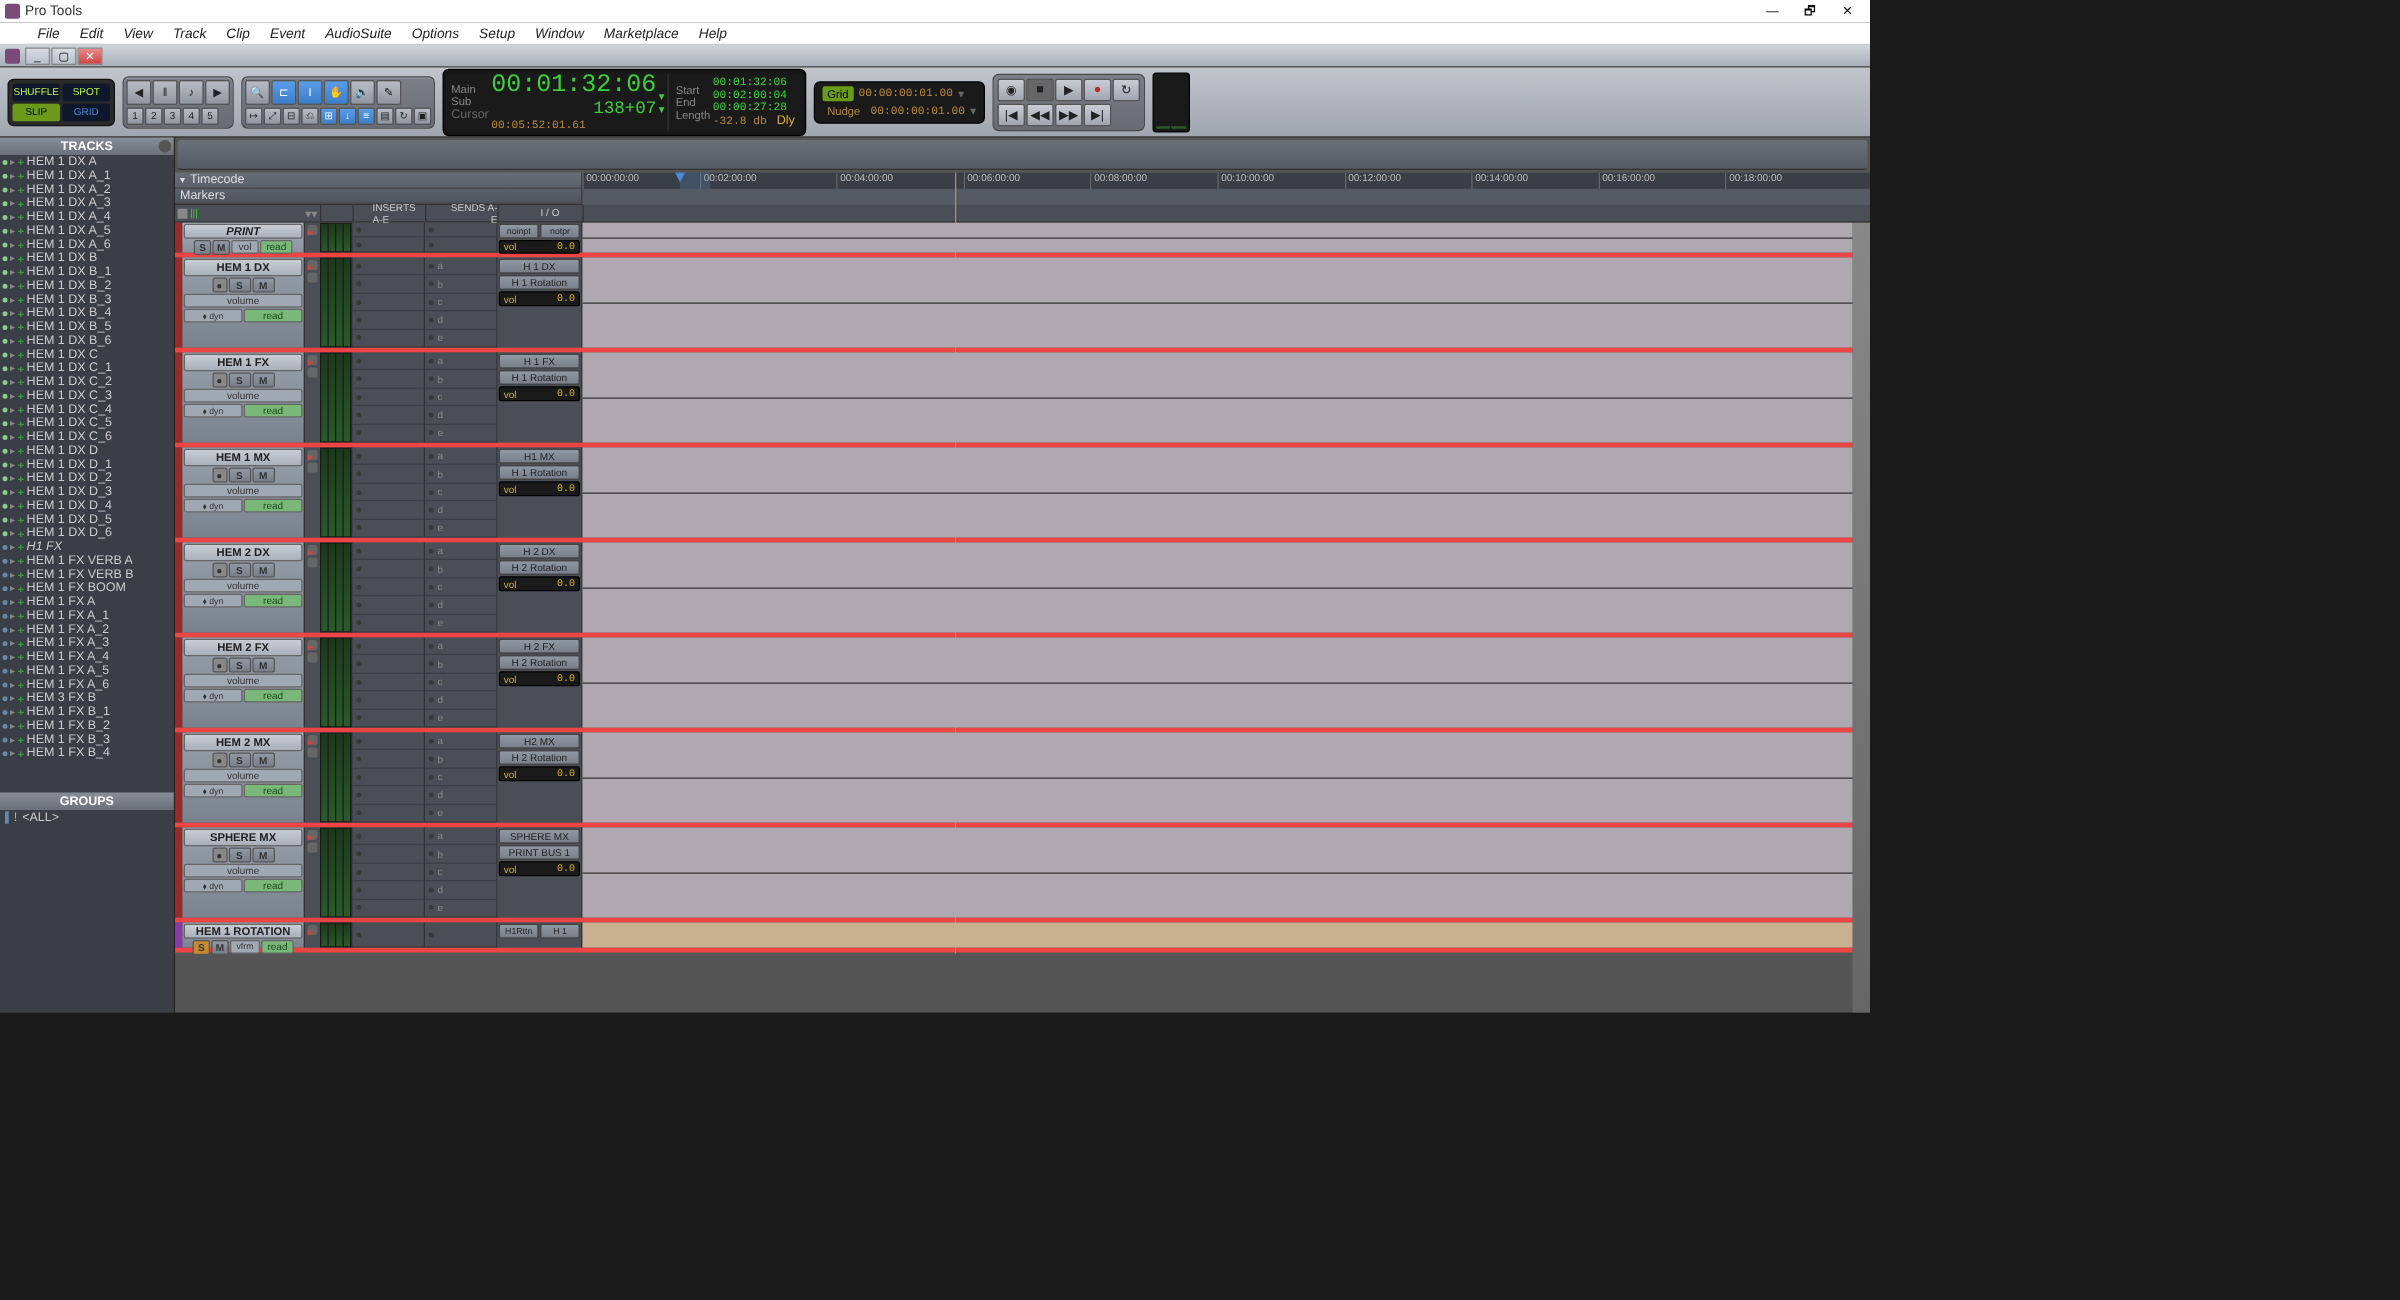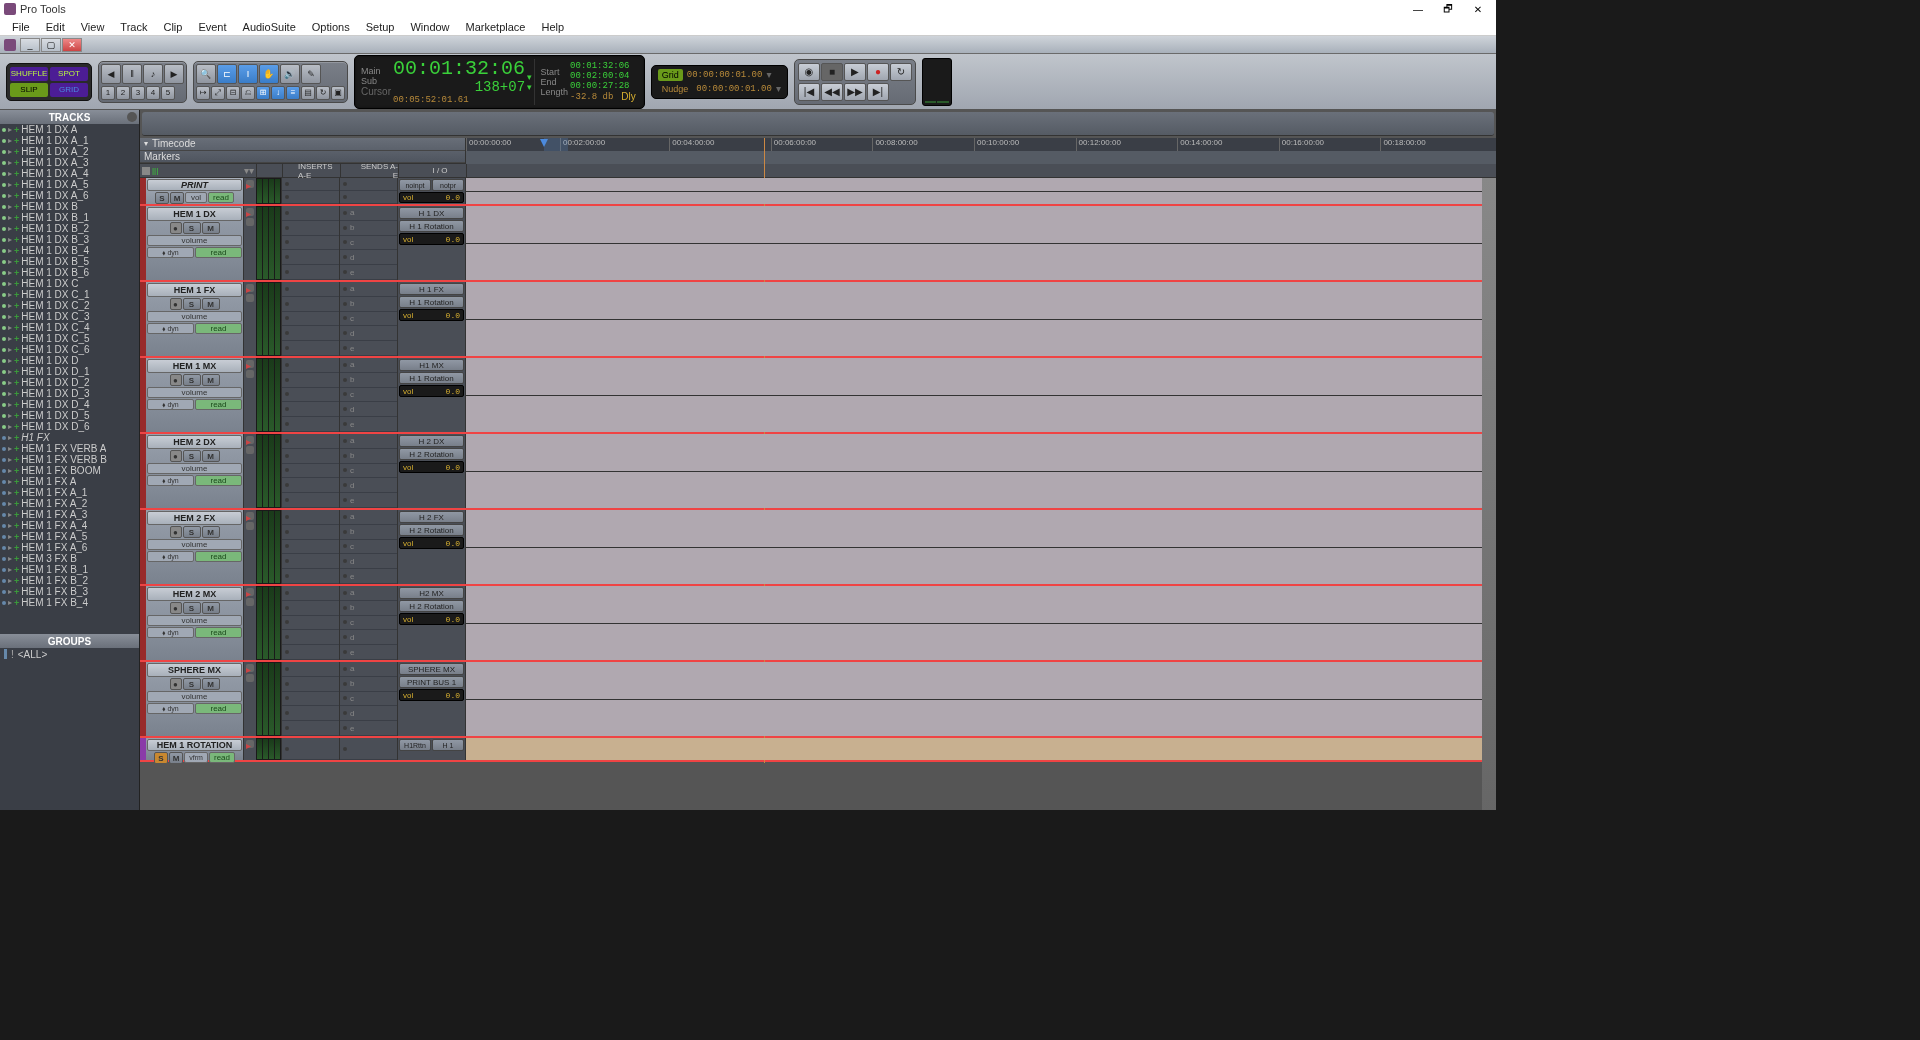--- a/index.html
+++ b/index.html
@@ -7,42 +7,42 @@
 
 
 .titlebar { height: 18px; background: #fff; display: flex; align-items: center; padding: 0 4px; }
 .titlebar .app-icon { width: 12px; height: 12px; background: #7a4a7a; border-radius: 2px; margin-right: 4px; }
 .titlebar .title { font-size: 11px; color: #333; flex: 1; }
 .titlebar .win-controls { display: flex; gap: 2px; }
 .titlebar .win-btn { width: 28px; height: 16px; display: flex; align-items: center; justify-content: center; font-size: 10px; cursor: pointer; }
 .titlebar .close { color: #000; }
 
 
-.menubar { height: 18px; background: #fff; border-bottom: 1px solid #ccc; display: flex; align-items: center; padding: 0 4px; }
+.menubar { height: 18px; background: #fff; border-bottom: 1px solid #ccc; display: flex; align-items: center; padding: 0 22px; font-style: italic; }
 .menubar .menu-item { padding: 2px 8px; font-size: 11px; color: #222; cursor: pointer; }
 
 
 .edit-header { height: 18px; background: linear-gradient(#cfd4da, #a8b0ba); border-bottom: 1px solid #6a6a6a; display: flex; align-items: center; padding: 0 4px; }
 .edit-header .icon { width: 12px; height: 12px; background: #7a4a7a; border-radius: 2px; margin-right: 4px; }
 .edit-header .title { font-size: 11px; color: #222; flex: 1; }
 .edit-header .win-controls { display: flex; gap: 1px; }
 .edit-header .win-btn { width: 20px; height: 14px; background: linear-gradient(#d8dce2,#b8c0ca); border: 1px solid #888; display: flex; align-items: center; justify-content: center; font-size: 9px; }
 .edit-header .close-btn { background: linear-gradient(#e88,#c44); color: #fff; }
 
 
 .toolbar { height: 56px; background: linear-gradient(#c0c5cc, #a0a6b0); border-bottom: 1px solid #555; display: flex; align-items: center; padding: 2px 6px; gap: 6px; }
 .tool-cluster { background: linear-gradient(#7a7f88, #666b74); border: 1px solid #4a4a4a; border-radius: 5px; padding: 2px; display: flex; flex-direction: column; gap: 2px; box-shadow: inset 0 1px 0 rgba(255,255,255,0.2); }
 .tool-row { display: flex; gap: 1px; }
 .tool-btn { width: 20px; height: 20px; background: linear-gradient(#b8bdc5,#9096a0); border: 1px solid #555; border-radius: 2px; display: flex; align-items: center; justify-content: center; font-size: 9px; color: #222; cursor: pointer; }
 .tool-btn.small { width: 14px; height: 14px; font-size: 8px; }
 .tool-btn.active { background: linear-gradient(#5a9de8,#3a7dc8); color: #fff; }
 
 
 .mode-cluster { background: #2a2a2a; border: 1px solid #111; border-radius: 5px; padding: 3px; display: grid; grid-template-columns: 1fr 1fr; gap: 2px; }
-.mode-btn { width: 38px; height: 14px; background: #4c1d95; color: #b9f542; font-size: 8px; display: flex; align-items: center; justify-content: center; cursor: pointer; border-radius: 2px; }
+.mode-btn { width: 38px; height: 14px; background: #0f172a; color: #b9f542; font-size: 8px; display: flex; align-items: center; justify-content: center; cursor: pointer; border-radius: 2px; }
 .mode-btn.active { background: #6a9a1a; color: #000; }
 .mode-btn.spot { color: #b9f542; }
 .mode-btn.grid { color: #4a8ae0; }
 
 
 .counter-cluster { background: #1a1a1a; border: 1px solid #000; border-radius: 5px; padding: 3px 6px; display: flex; gap: 2px; align-items: stretch; box-shadow: inset 0 0 3px rgba(0,0,0,0.5); }
 .counter-col { display: flex; flex-direction: column; justify-content: center; }
 .counter-label { color: #888; font-size: 9px; }
 .counter-main { color: #3ad03a; font-family: 'Courier New', monospace; font-size: 20px; line-height: 1; white-space: nowrap; }
 .counter-sub { color: #3ad03a; font-family: 'Courier New', monospace; font-size: 14px; text-align: right; white-space: nowrap; }
@@ -109,21 +109,21 @@
 .ruler-playhead svg { width: 8px; height: 8px; }
 
 
 .col-header { display: flex; height: 14px; background: #4a4e56; border-bottom: 1px solid #333; }
 .col-header .track-controls-head { width: 116px; display: flex; align-items: center; padding: 0 2px; }
 .col-header .head-cell { border-left: 1px solid #333; display: flex; align-items: center; justify-content: center; font-size: 8px; color: #ccc; padding-left: 15px; }
 
 
 .tracks-container { flex: 1; overflow-y: auto; display: flex; }
 .track-rows { flex: 1; }
-.track-row { display: flex; border-bottom: 2px solid #ef4444; }
+.track-row { display: flex; border-bottom: 4px solid #ef4444; }
 .track-color { width: 6px; }
 .track-ctrl { width: 98px; background: linear-gradient(#98a0ac,#7a828e); border-right: 1px solid #333; display: flex; flex-direction: column; padding: 1px; position: relative; }
 .track-name { height: 14px; background: linear-gradient(#c8cdd5,#a8b0ba); border: 1px solid #666; border-radius: 2px; font-size: 9px; font-weight: bold; color: #222; display: flex; align-items: center; justify-content: center; margin-bottom: 1px; }
 .track-name.italic { font-style: italic; }
 .track-sm-row { display: flex; gap: 1px; margin-bottom: 1px; justify-content: center; }
 .sm-btn { width: 18px; height: 12px; background: linear-gradient(#9098a4,#787f8a); border: 1px solid #555; border-radius: 2px; font-size: 8px; font-weight: bold; color: #333; display: flex; align-items: center; justify-content: center; cursor: pointer; }
 .sm-btn.rec { width: 12px; background: #888; }
 .track-view-row { height: 11px; display: flex; align-items: center; font-size: 8px; color: #333; padding: 0 2px; border: 1px solid #666; background: #a0a8b4; border-radius: 2px; margin-bottom: 1px; justify-content: center; }
 .track-auto-row { display: flex; gap: 1px; }
 .auto-btn { flex: 1; height: 11px; background: #a0a8b4; border: 1px solid #666; border-radius: 2px; font-size: 8px; color: #333; display: flex; align-items: center; justify-content: center; }

